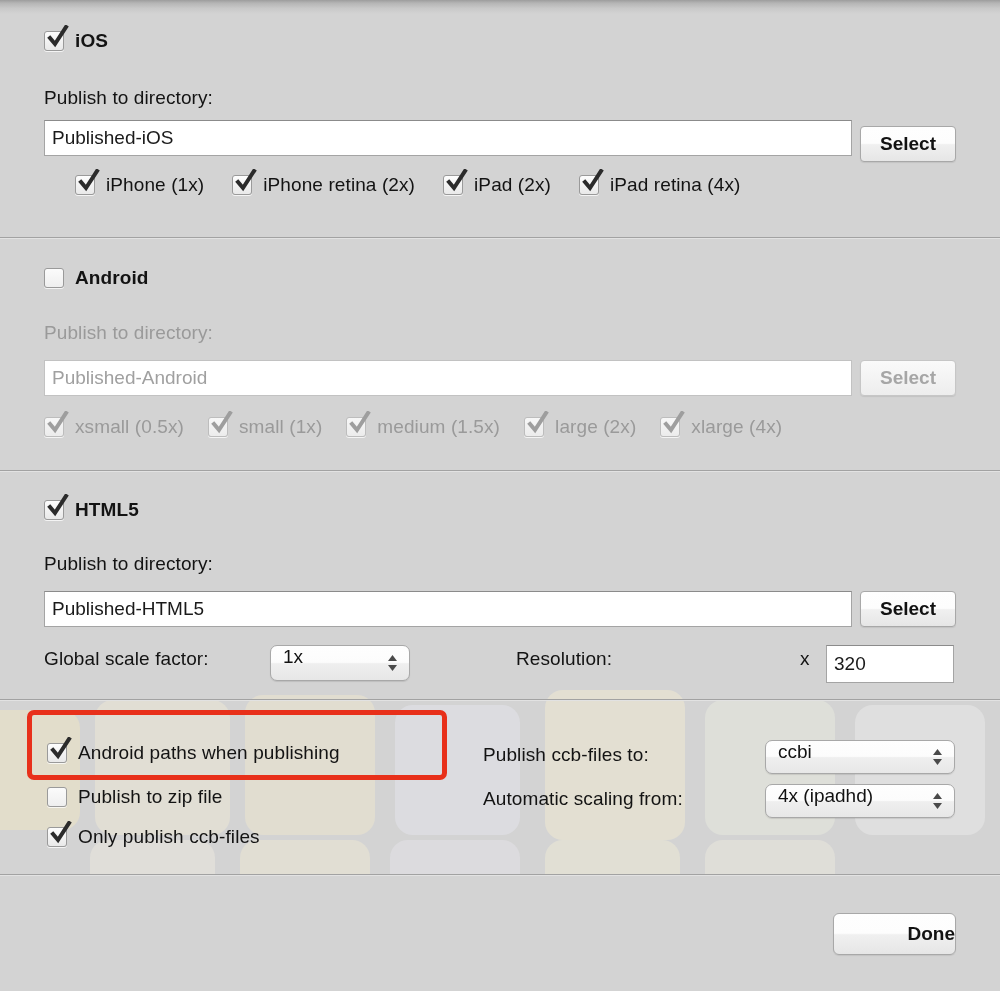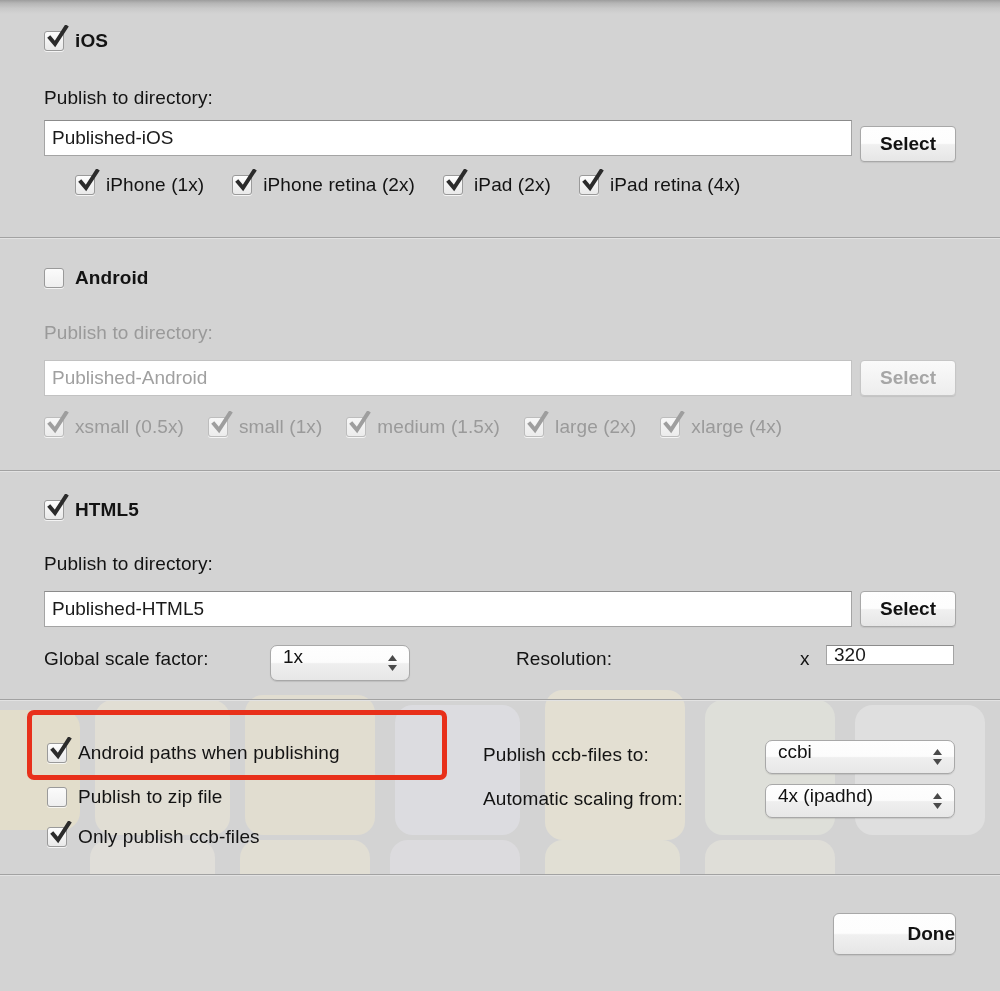--- a/index.html
+++ b/index.html
@@ -264,21 +264,21 @@
         </svg>
     </span>
   </div>
 
   <div class="row" style="left:516px;top:648px;">
     <span class="label plain">Resolution:</span>
   </div>
   <div class="row" style="left:800px;top:648px;">
     <span class="label plain">x</span>
   </div>
-  <div class="field" style="position:absolute;left:826px;top:645px;width:128px;height:20px;">
+  <div class="field" style="position:absolute;left:826px;top:645px;width:128px;height:38px;">
     <span>320</span>
   </div>
 
   <div class="divider" style="top:699px;"></div>
 
   <div class="red-box" style="left:27px;top:710px;width:420px;height:70px;"></div>
 
   <div class="row" style="left:47px;top:742px;">
     <div class="cbwrap">
       <span class="cb">

